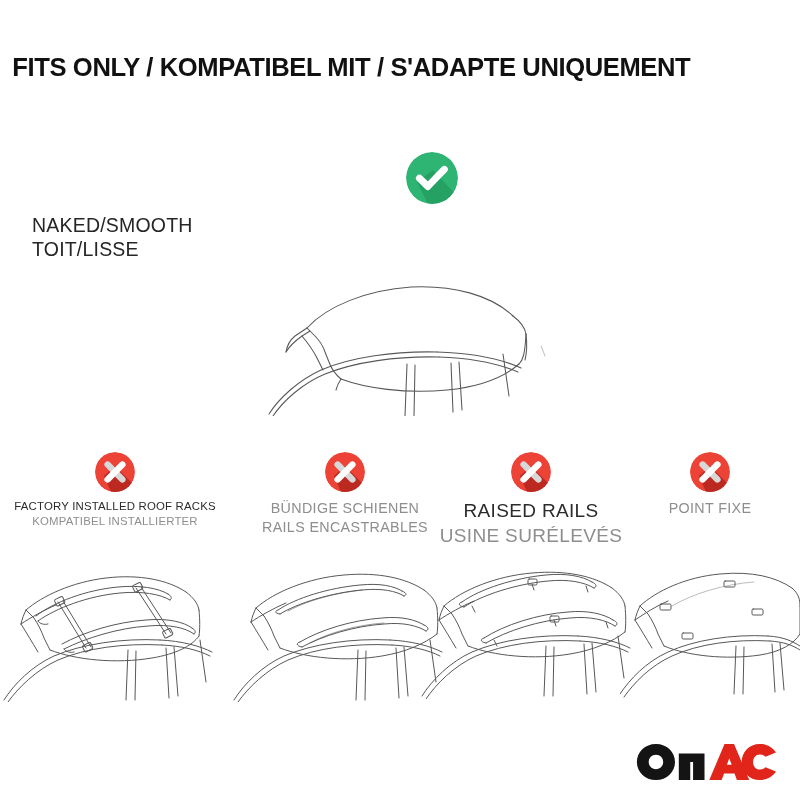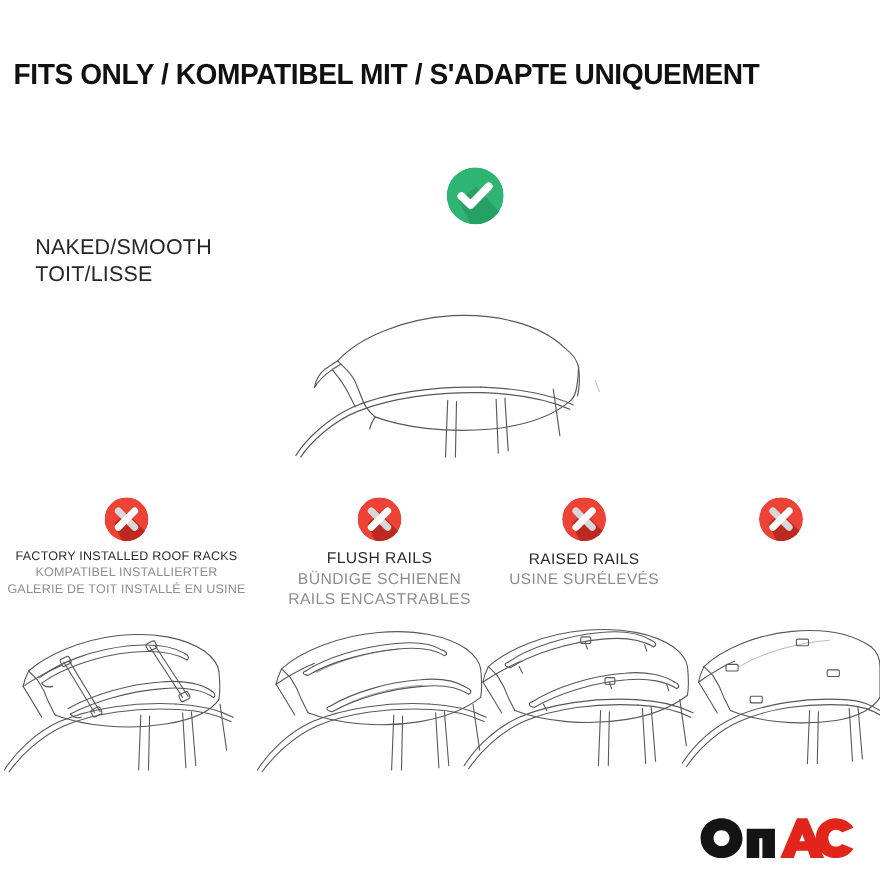--- a/index.html
+++ b/index.html
@@ -99,21 +99,21 @@
   .sub-figure svg { display: block; width: 100%; height: 100%; }
 
   
   #col-0 { left: 0px;   width: 230px; }
   #col-1 { left: 232px; width: 226px; }
   #col-2 { left: 420px; width: 222px; }
   #col-3 { left: 620px; width: 180px; }
 
   #col-0 .small-line { font-size: 11.4px; letter-spacing: 0.2px; }
   #col-1 .small-line { font-size: 14.3px; }
-  #col-2 .small-line { font-size: 14px; }
+  #col-2 .small-line { font-size: 19px; }
   #col-3 .small-line { font-size: 14.3px; }
 
   #fig-0 { top: 100px; width: 230px; height: 150px; }
   #fig-1 { top: 100px; width: 226px; height: 150px; }
   #fig-2 { top: 92px;  width: 222px; height: 155px; }
   #fig-3 { top: 96px;  width: 180px; height: 150px; }
 
   
   #logo {
     position: absolute;
@@ -193,21 +193,20 @@
           <path d="M20 14 L40 34 L40 40 L16 40 L9 24 Z" fill="#9C1A14" opacity="0.62"></path>
           <g stroke-linecap="round">
             <line x1="12.6" y1="12.6" x2="27.4" y2="27.4" stroke="#D8D8D8" stroke-width="6.4"></line>
             <line x1="27.4" y1="12.6" x2="12.6" y2="27.4" stroke="#FFFFFF" stroke-width="6.4"></line>
           </g>
         </svg>
       </div>
       <div class="small-label">
         <span class="small-line primary">FACTORY INSTALLED ROOF RACKS</span>
         <span class="small-line">KOMPATIBEL INSTALLIERTER</span>
-        <span class="small-line">GALERIE DE TOIT INSTALLÉ EN USINE</span>
       </div>
       <div class="sub-figure" id="fig-0">
         <svg viewBox="0 0 230 150" xmlns="http://www.w3.org/2000/svg">
           <g fill="none" stroke="#585858" stroke-width="1.0" stroke-linecap="round" stroke-linejoin="round">
 
             <path d="M26 58 C42 44 72 30 106 26 C140 22 168 28 186 40"></path>
             <path d="M26 58 C24 62 22 67 21 72"></path>
             <path d="M186 40 C194 46 198 52 199 58"></path>
             <path d="M21 72 C30 66 44 58 56 53"></path>
 
@@ -256,21 +255,20 @@
         <svg viewBox="0 0 40 40" xmlns="http://www.w3.org/2000/svg">
           <circle cx="20" cy="20" r="20" fill="#ED4337"></circle>
           <path d="M20 14 L40 34 L40 40 L16 40 L9 24 Z" fill="#9C1A14" opacity="0.62"></path>
           <g stroke-linecap="round">
             <line x1="12.6" y1="12.6" x2="27.4" y2="27.4" stroke="#D8D8D8" stroke-width="6.4"></line>
             <line x1="27.4" y1="12.6" x2="12.6" y2="27.4" stroke="#FFFFFF" stroke-width="6.4"></line>
           </g>
         </svg>
       </div>
       <div class="small-label">
-        <span class="small-line primary">FLUSH RAILS</span>
         <span class="small-line">BÜNDIGE SCHIENEN</span>
         <span class="small-line">RAILS ENCASTRABLES</span>
       </div>
       <div class="sub-figure" id="fig-1">
         <svg viewBox="0 0 226 150" xmlns="http://www.w3.org/2000/svg">
           <g fill="none" stroke="#585858" stroke-width="1.0" stroke-linecap="round" stroke-linejoin="round">
 
             <path d="M24 56 C42 40 76 26 112 23 C146 20 174 26 192 38"></path>
             <path d="M24 56 C22 60 20 65 19 70"></path>
             <path d="M192 38 C200 44 204 50 205 56"></path>
@@ -381,20 +379,21 @@
         <svg viewBox="0 0 40 40" xmlns="http://www.w3.org/2000/svg">
           <circle cx="20" cy="20" r="20" fill="#ED4337"></circle>
           <path d="M20 14 L40 34 L40 40 L16 40 L9 24 Z" fill="#9C1A14" opacity="0.62"></path>
           <g stroke-linecap="round">
             <line x1="12.6" y1="12.6" x2="27.4" y2="27.4" stroke="#D8D8D8" stroke-width="6.4"></line>
             <line x1="27.4" y1="12.6" x2="12.6" y2="27.4" stroke="#FFFFFF" stroke-width="6.4"></line>
           </g>
         </svg>
       </div>
       <div class="small-label">
+        <span class="small-line">POINT FIXE</span>
       </div>
       <div class="sub-figure" id="fig-3">
         <svg viewBox="0 0 180 150" xmlns="http://www.w3.org/2000/svg">
           <g fill="none" stroke="#585858" stroke-width="1.0" stroke-linecap="round" stroke-linejoin="round">
 
             <path d="M20 58 C36 43 66 29 100 26 C132 23 156 29 172 40"></path>
             <path d="M20 58 C18 62 16 67 15 72"></path>
             <path d="M172 40 C179 46 180 52 180 58"></path>
             <path d="M15 72 C24 66 36 58 48 53"></path>
 

